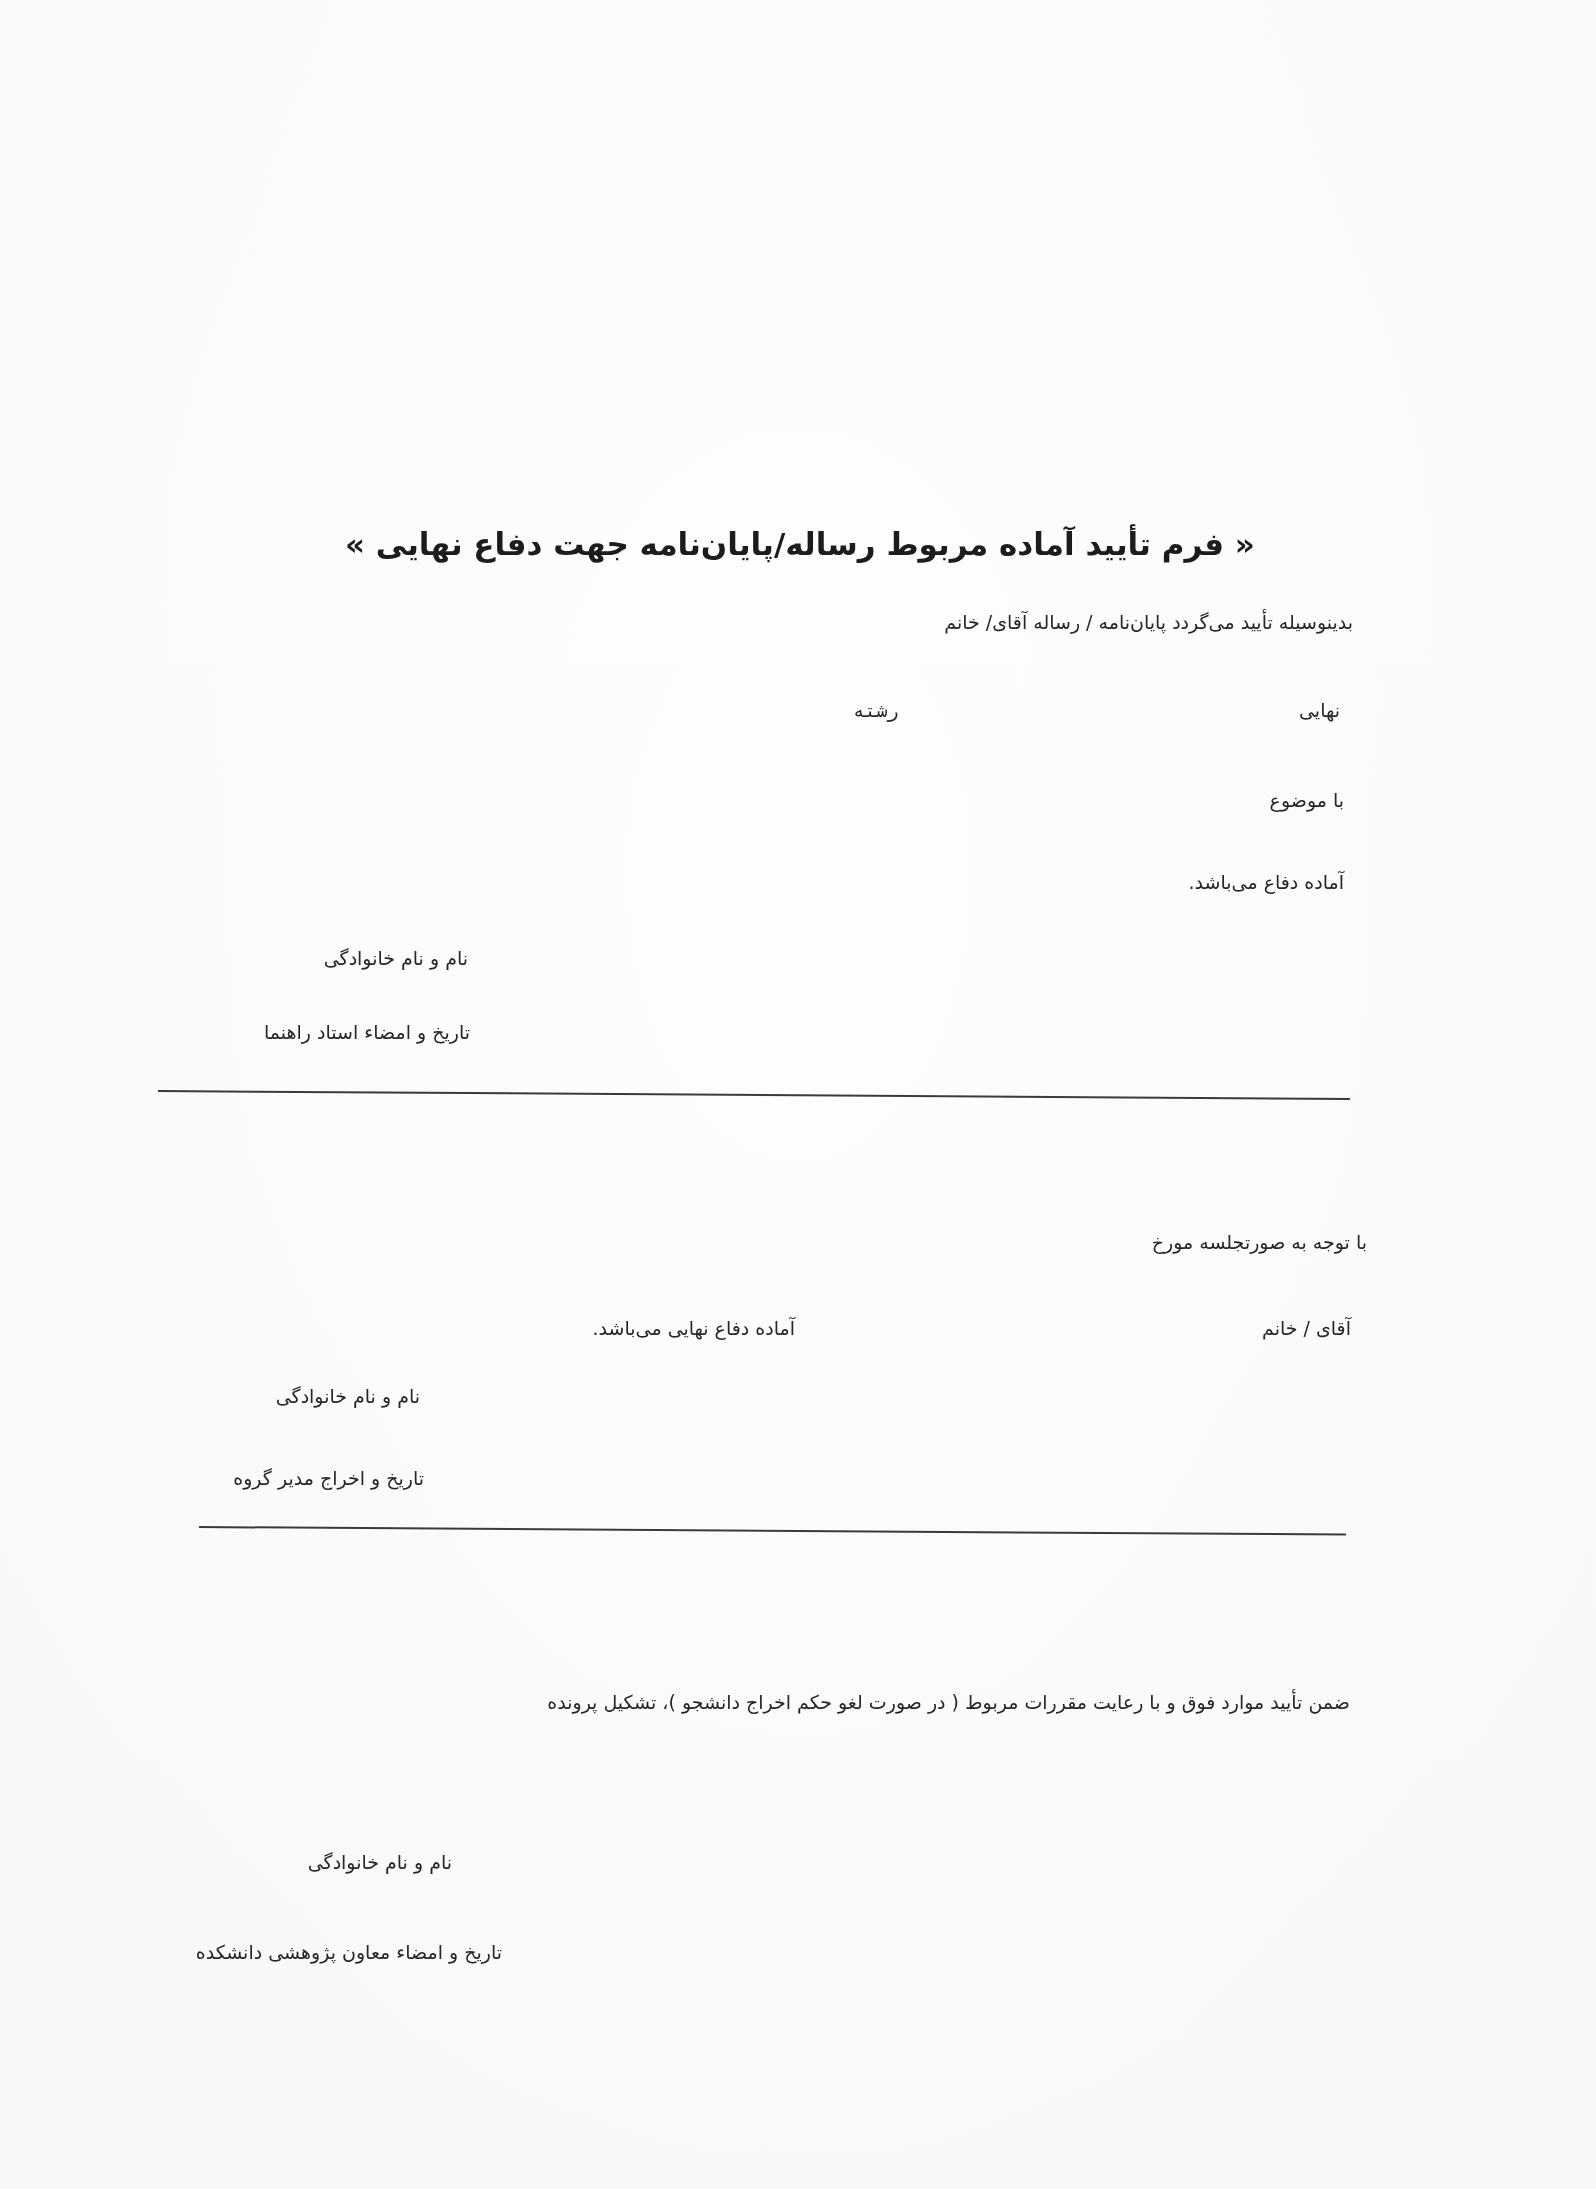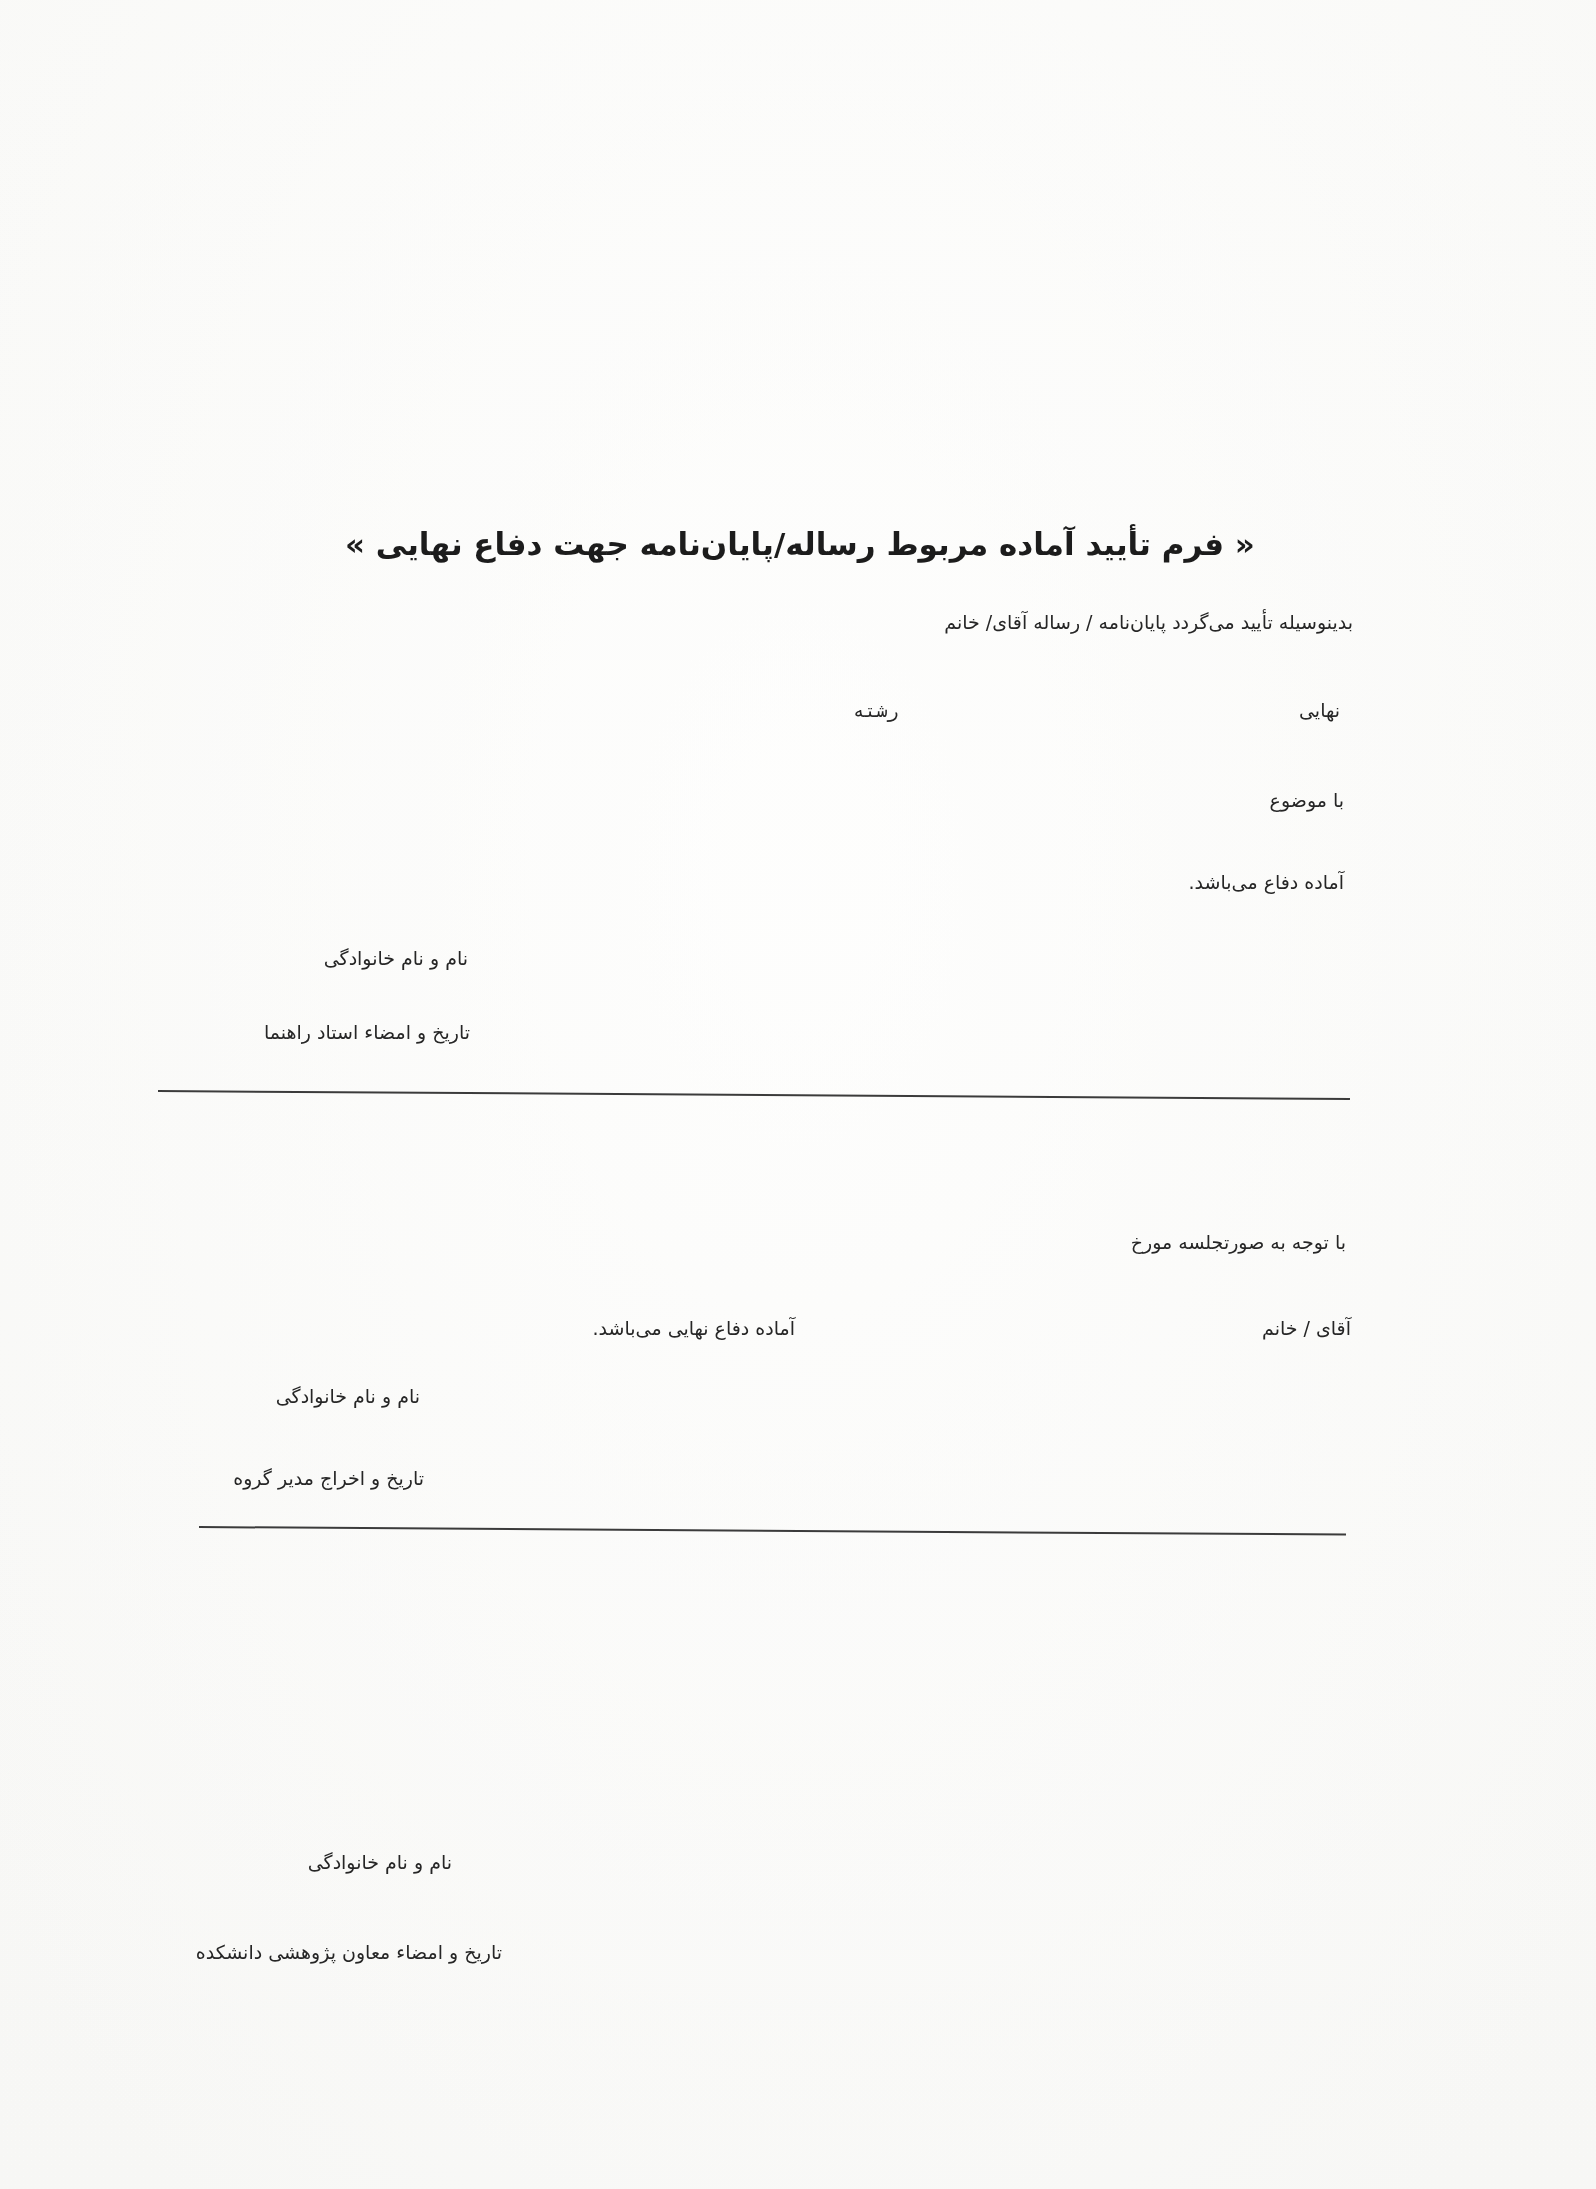--- a/index.html
+++ b/index.html
@@ -59,32 +59,33 @@
   <div class="t" style="right:252px; top:788px;">با موضوع</div>
 
   <div class="t" style="right:252px; top:870px;">آماده دفاع می‌باشد.</div>
 
   <div class="t" style="right:1128px; top:946px;">نام و نام خانوادگی</div>
 
   <div class="t" style="right:1126px; top:1020px;">تاریخ و امضاء استاد راهنما</div>
 
   <div class="sep-line" style="left:158px; top:1090px; width:1192px;"></div>
 
-  <div class="t" style="right:250px; top:1230px;text-align:center;">با توجه به صورتجلسه مورخ</div>
+  <div class="t" style="right:229px; top:1230px;text-align:center;">با توجه به صورتجلسه مورخ</div>
 
 
   <div class="t" style="right:245px; top:1316px;">آقای / خانم</div>
 
   <div class="t" style="right:801px; top:1316px;">آماده دفاع نهایی می‌باشد.</div>
 
   <div class="t" style="right:1176px; top:1384px;">نام و نام خانوادگی</div>
 
   <div class="t" style="right:1172px; top:1466px;">تاریخ و اخراج مدیر گروه</div>
 
   <div class="sep-line" style="left:199px; top:1526px; width:1147px;"></div>
 
+  <div class="t" style="right:246px; top:1690px;">ضمن تأیید موارد فوق و با رعایت مقررات مربوط ( در صورت لغو حکم اخراج دانشجو )، تشکیل پرونده</div>
 
 
   <div class="t" style="right:1144px; top:1850px;">نام و نام خانوادگی</div>
 
   <div class="t" style="right:1094px; top:1940px;">تاریخ و امضاء معاون پژوهشی دانشکده</div>
 
 </div>
 
 </body></html>

